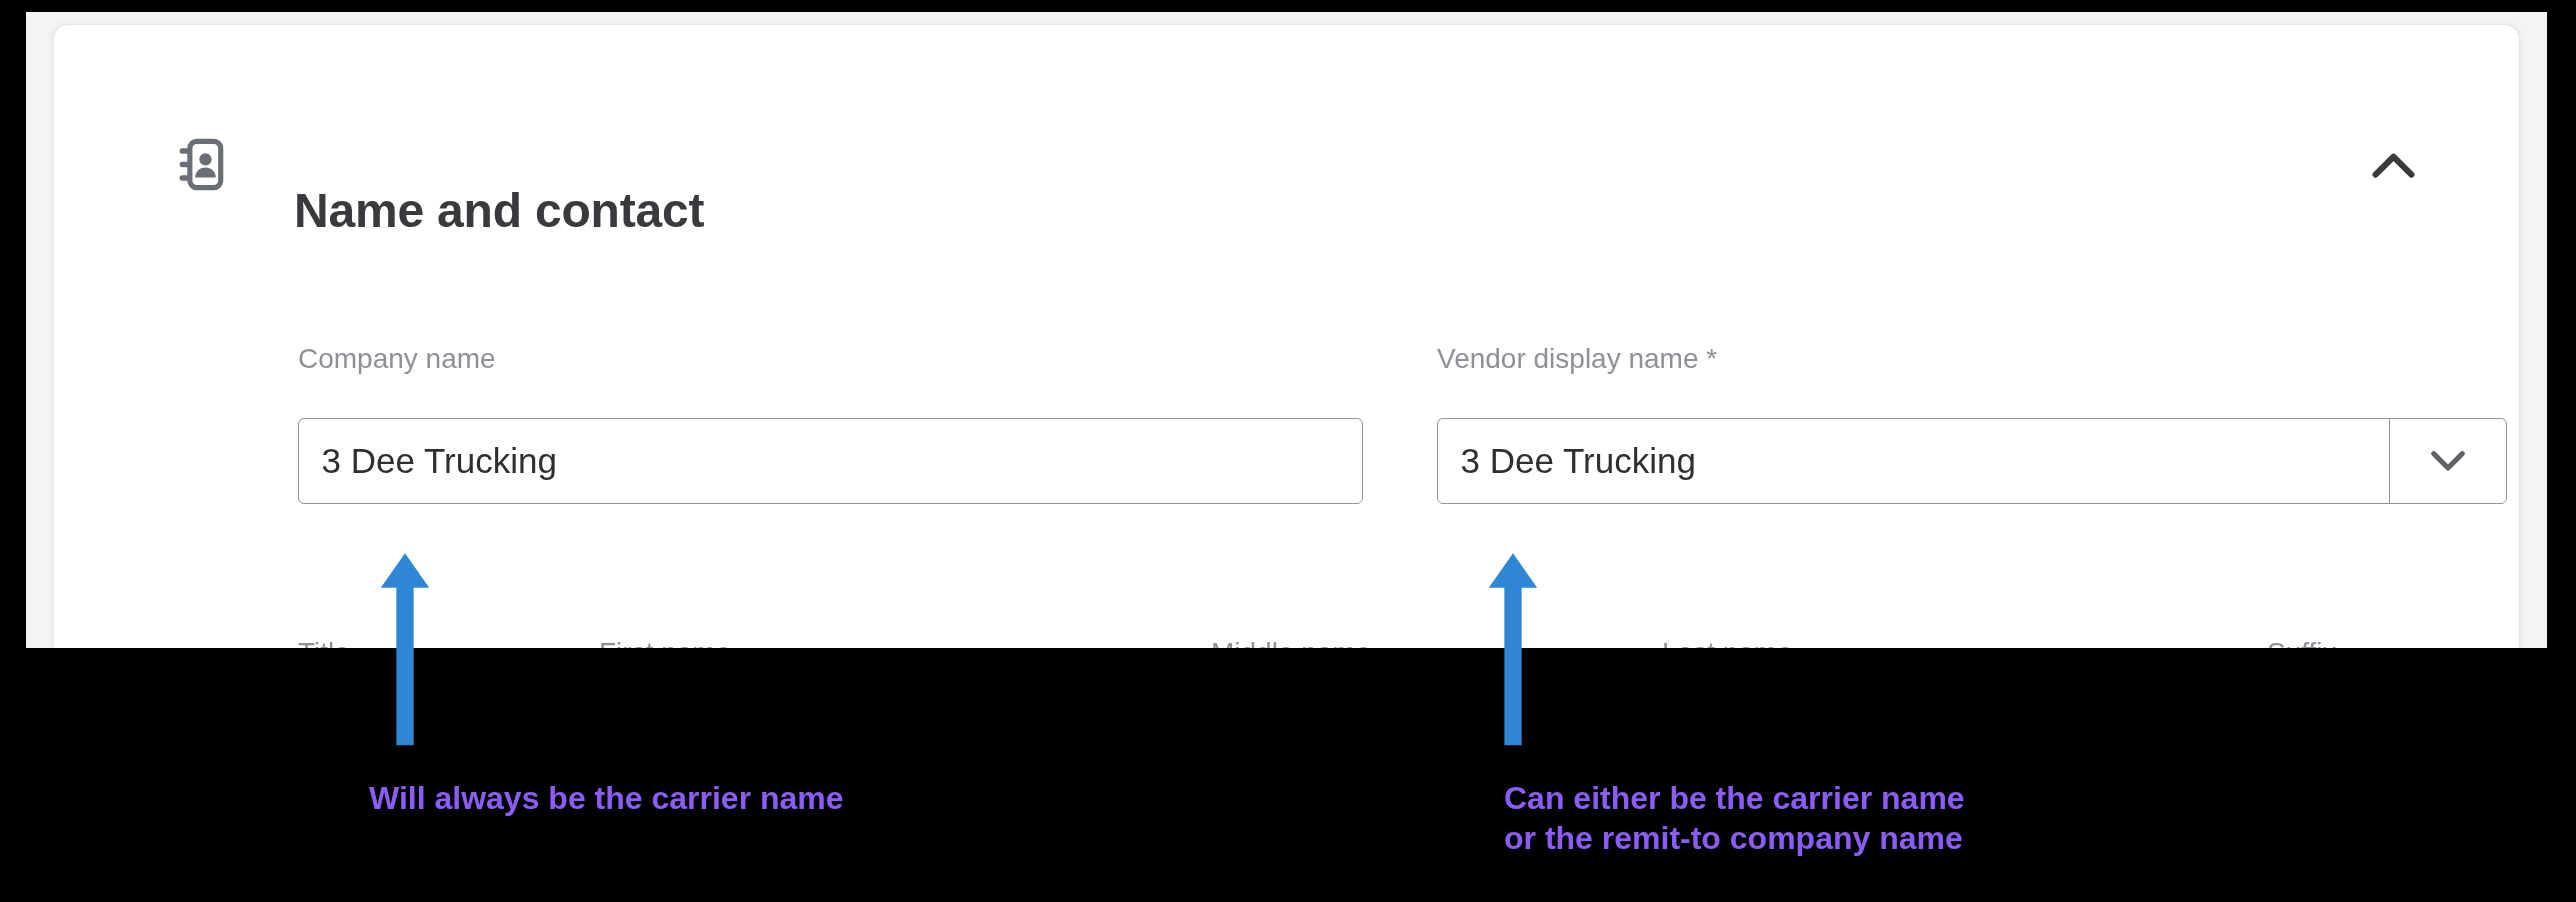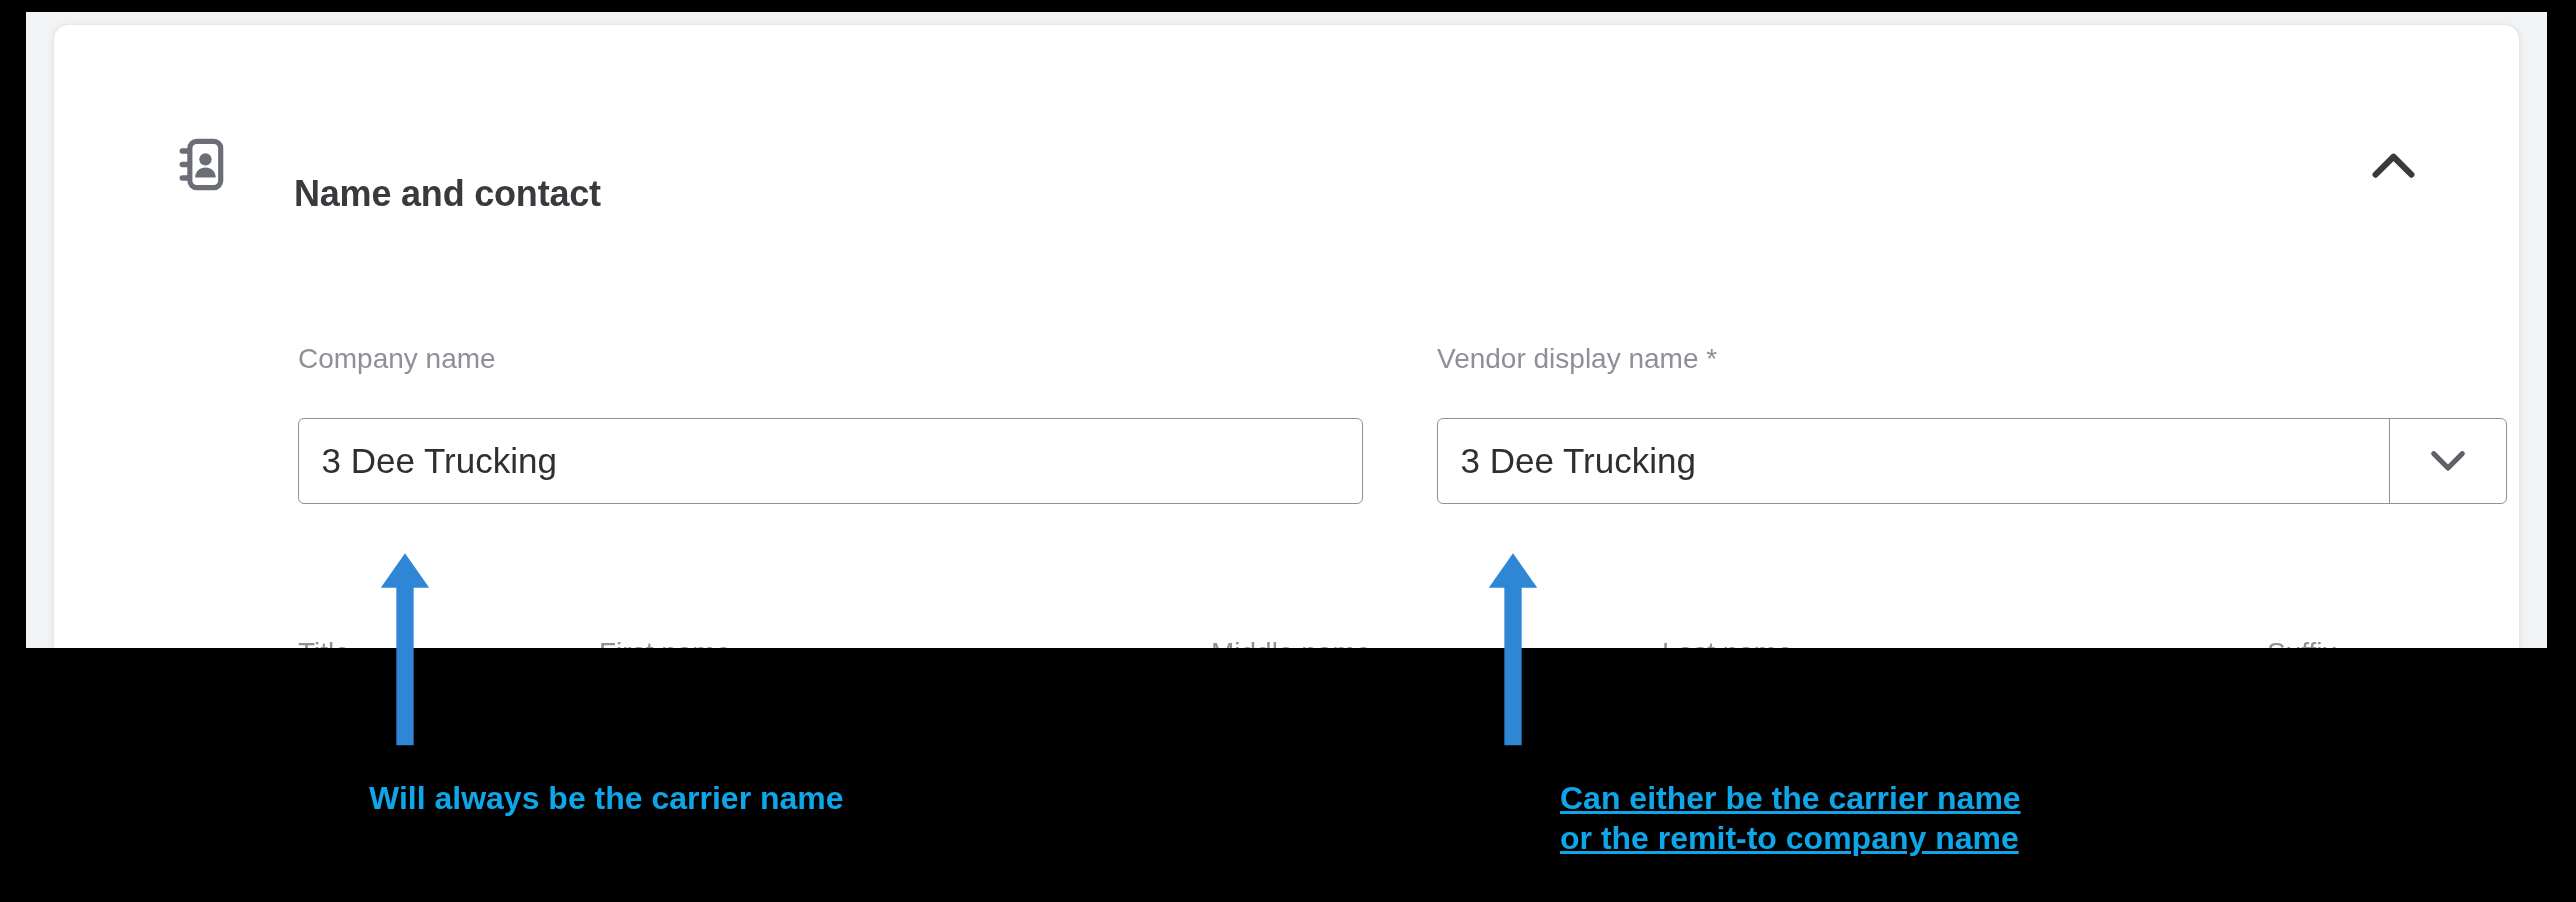--- a/index.html
+++ b/index.html
@@ -57,21 +57,21 @@
     position: absolute;
     left: 123px;
     top: 112px;
     width: 48px;
     height: 55px;
   }
   #card-title {
     position: absolute;
     left: 240px;
     top: 118px;
-    font-size: 36px;
+    font-size: 48px;
     font-weight: 600;
     color: #393a3d;
     letter-spacing: -0.2px;
     white-space: nowrap;
   }
   #collapse-toggle {
     position: absolute;
     right: 95px;
     top: 112px;
     width: 61px;
@@ -157,28 +157,28 @@
     width: 2576px;
     height: 902px;
     pointer-events: none;
   }
   .annotation-arrow { position: absolute; }
   #arrow-company-name { left: 372px; top: 548px; }
   #arrow-vendor-display-name { left: 1480px; top: 548px; }
 
   .annotation-text {
     position: absolute;
-    color: #0ea5e9;
+    color: #8b5cf6;
     font-size: 32px;
     font-weight: 700;
     line-height: 1.25;
     white-space: pre;
   }
   #annotation-company-name-text { left: 369px; top: 778px; }
-  #annotation-vendor-display-name-text { left: 1560px; top: 778px; text-decoration: underline; }
+  #annotation-vendor-display-name-text { left: 1504px; top: 778px; }
 </style>
 </head>
 <body>
 
 <div id="screenshot-region">
 
   <div id="app-backdrop"></div>
 
   <section id="name-contact-card">
 

